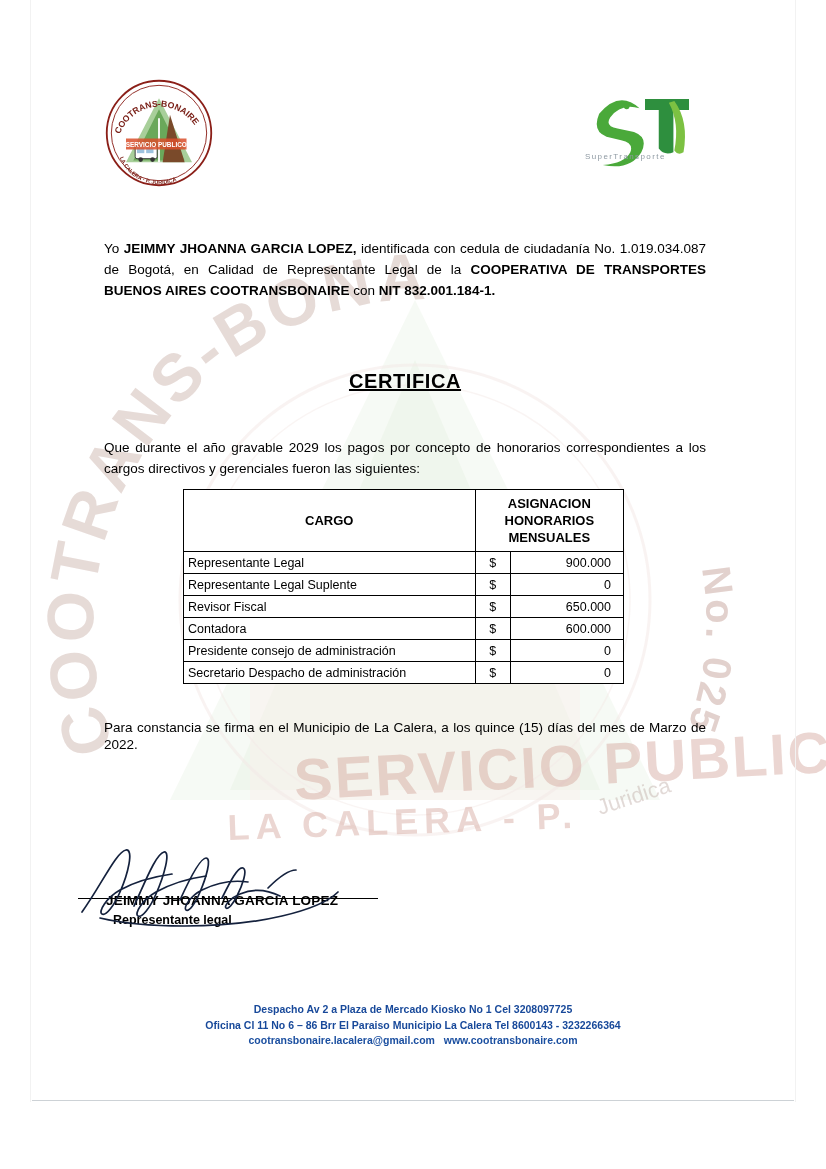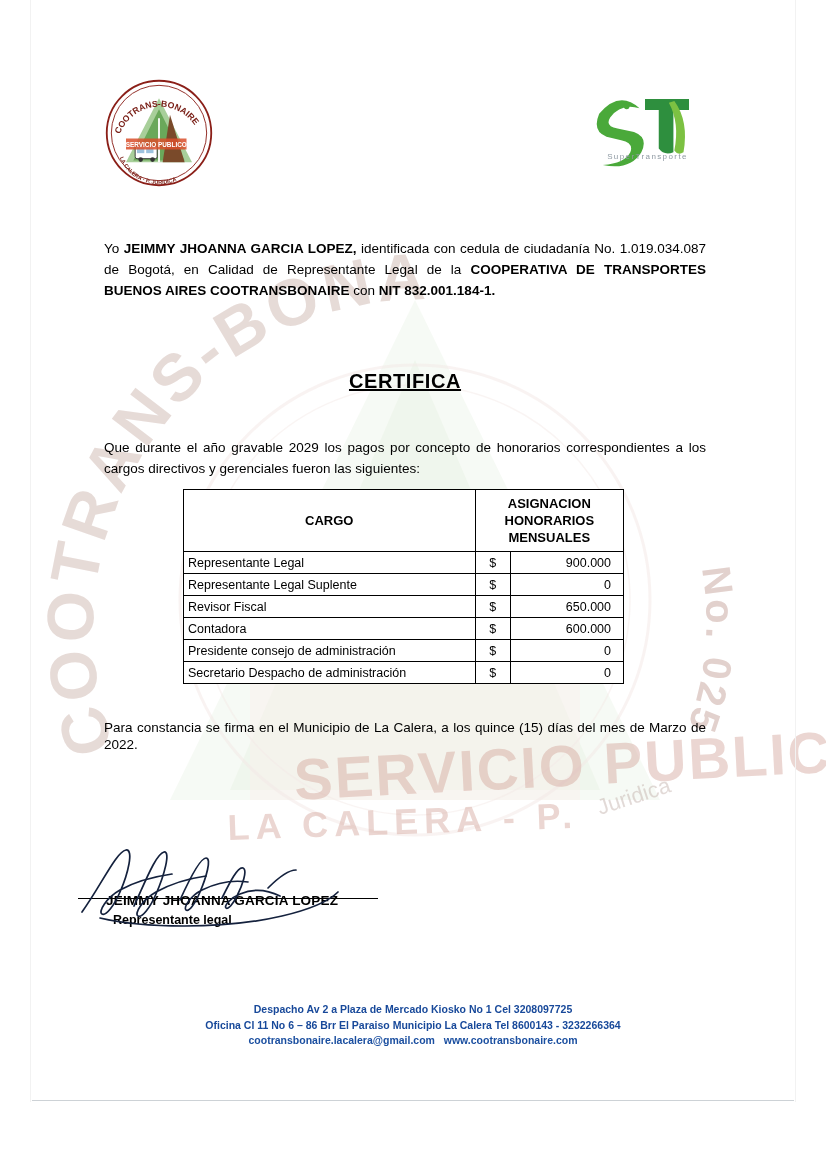--- a/index.html
+++ b/index.html
@@ -50,21 +50,20 @@
     top: 85px;
     width: 110px;
     height: 85px;
     z-index: 3;
   }
   .logo-right-caption {
     position: absolute;
     left: 585px;
     top: 152px;
     width: 125px;
-    text-align: center;
     font-size: 8px;
     letter-spacing: 1.4px;
     color: #8f9aa3;
     z-index: 3;
   }
 
   .intro {
     position: absolute;
     left: 104px;
     top: 238px;

